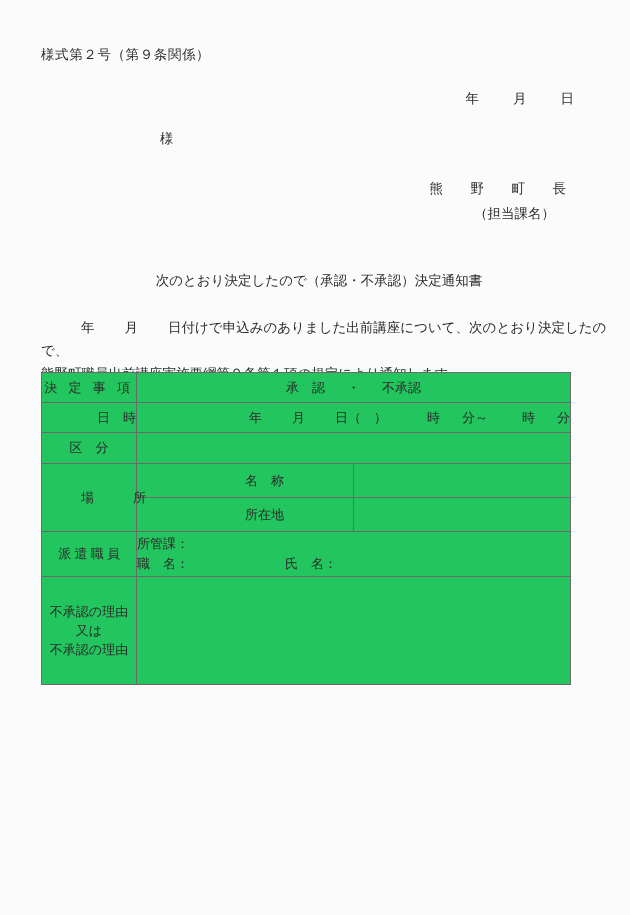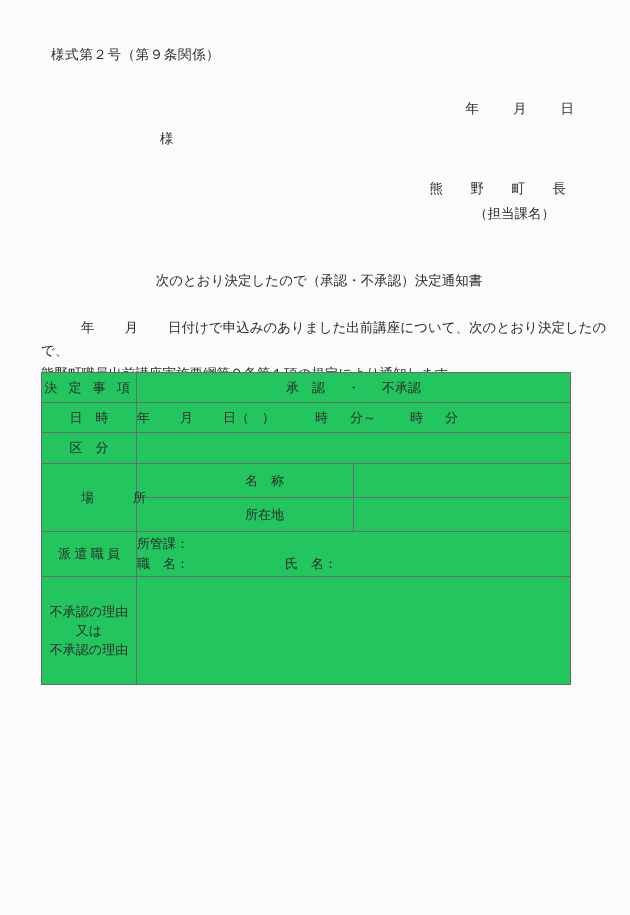--- a/index.html
+++ b/index.html
@@ -23,28 +23,27 @@
   }
 
   
   .form-code {
     position: absolute;
     left: 41px;
     top: 46px;
     font-size: 13.5px;
     letter-spacing: 0.6px;
     white-space: nowrap;
-    margin-left: 10px;
   }
 
   .date-line {
     position: absolute;
     left: 0;
     right: 56px;
-    top: 100px;
+    top: 90px;
     text-align: right;
     font-size: 13.5px;
     white-space: nowrap;
   }
   .date-line .sp { display: inline-block; width: 34px; }
 
   .addressee {
     position: absolute;
     left: 160px;
     top: 130px;
@@ -113,21 +112,21 @@
   .sublbl {
     width: 64px;
     text-align: center;
     white-space: nowrap;
   }
   .val {
     padding: 0 8px;
   }
 
   .r-decision td { height: 29px; }
-  .r-datetime td { height: 29px; }
+  .r-datetime td { height: 29px; text-align: right; }
   .r-category td { height: 30px; }
   .r-place td    { height: 33px; padding-left: 39px; }
   .r-staff td    { height: 44px; }
   .r-reason td   { height: 107px; }
 
   .r-reason .lbl { vertical-align: middle; line-height: 19px; }
 
   .decision-val {
     text-align: center;
     padding-right: 72px;

